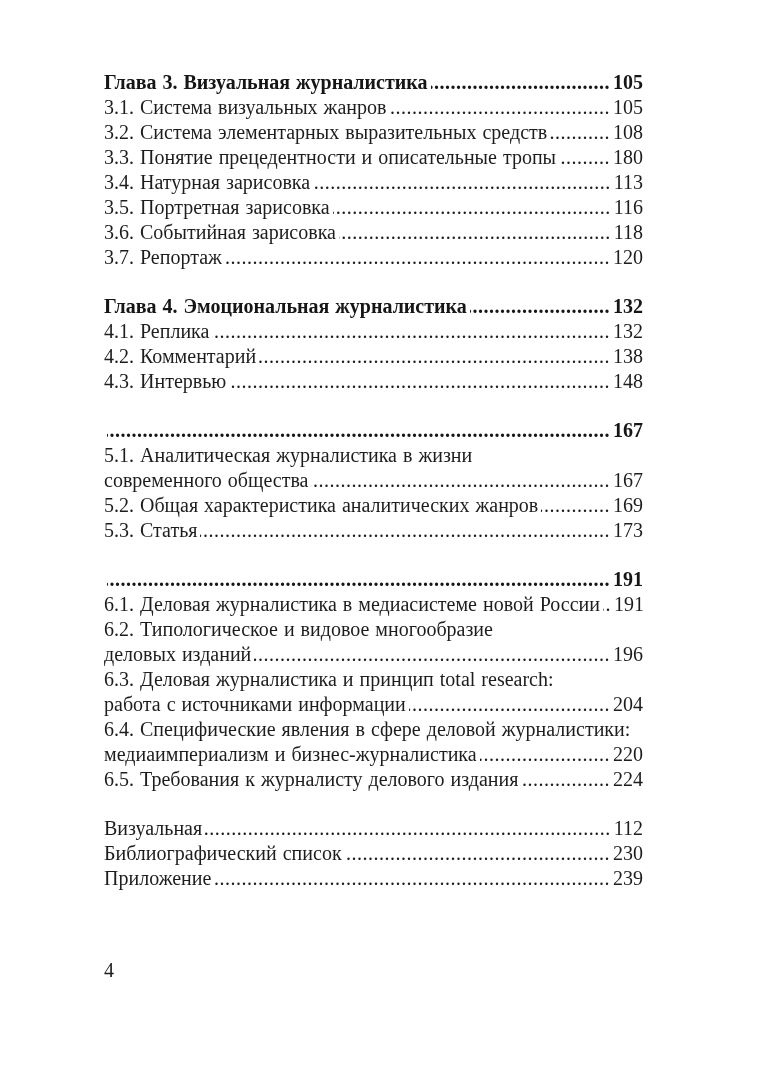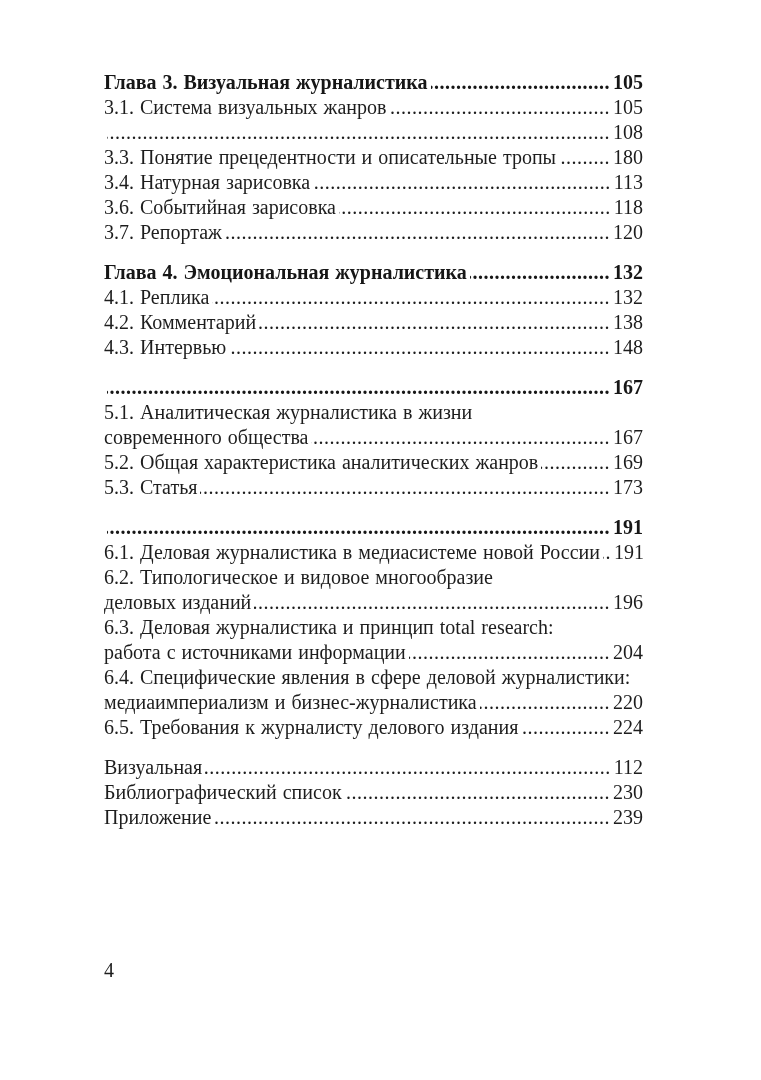--- a/index.html
+++ b/index.html
@@ -20,21 +20,21 @@
     background: #ffffff;
     overflow: hidden;
   }
   .toc {
     position: absolute;
     left: 104px;
     right: 118px;
     top: 70px;
   }
   .block + .block {
-    margin-top: 15px;
+    margin-top: 24px;
   }
   .row {
     display: flex;
     align-items: baseline;
     line-height: 25px;
     font-size: 20px;
     white-space: nowrap;
     overflow: hidden;
   }
   .row .t {
@@ -84,32 +84,38 @@
           <span class="t">Глава 3. Визуальная журналистика</span>
           <span class="fill"></span>
           <span class="p">105</span>
         </div>
         <div class="row">
           <span class="t">3.1. Система визуальных жанров</span>
           <span class="fill"></span>
           <span class="p">105</span>
         </div>
         <div class="row">
+          <span class="t">3.2. Система элементарных выразительных средств</span>
           <span class="fill"></span>
           <span class="p">108</span>
         </div>
         <div class="row">
           <span class="t">3.3. Понятие прецедентности и описательные тропы</span>
           <span class="fill"></span>
           <span class="p">180</span>
         </div>
         <div class="row">
           <span class="t">3.4. Натурная зарисовка</span>
           <span class="fill"></span>
           <span class="p">113</span>
+        </div>
+        <div class="row">
+          <span class="t">3.5. Портретная зарисовка</span>
+          <span class="fill"></span>
+          <span class="p">116</span>
         </div>
         <div class="row">
           <span class="t">3.6. Событийная зарисовка</span>
           <span class="fill"></span>
           <span class="p">118</span>
         </div>
         <div class="row">
           <span class="t">3.7. Репортаж</span>
           <span class="fill"></span>
           <span class="p">120</span>

